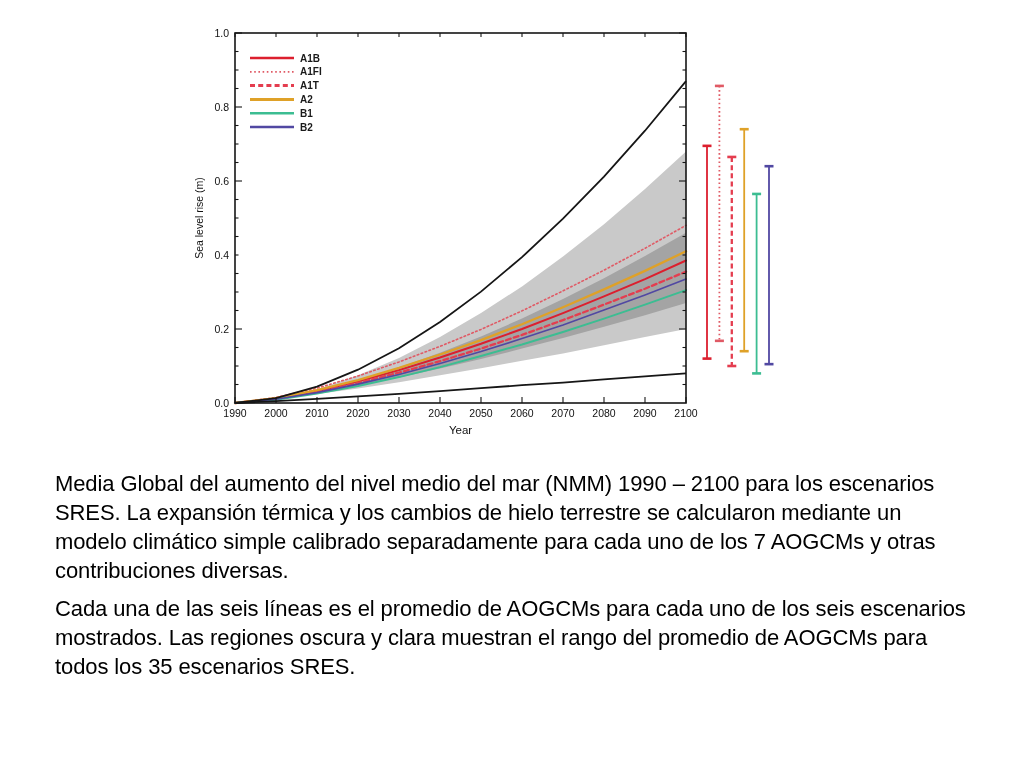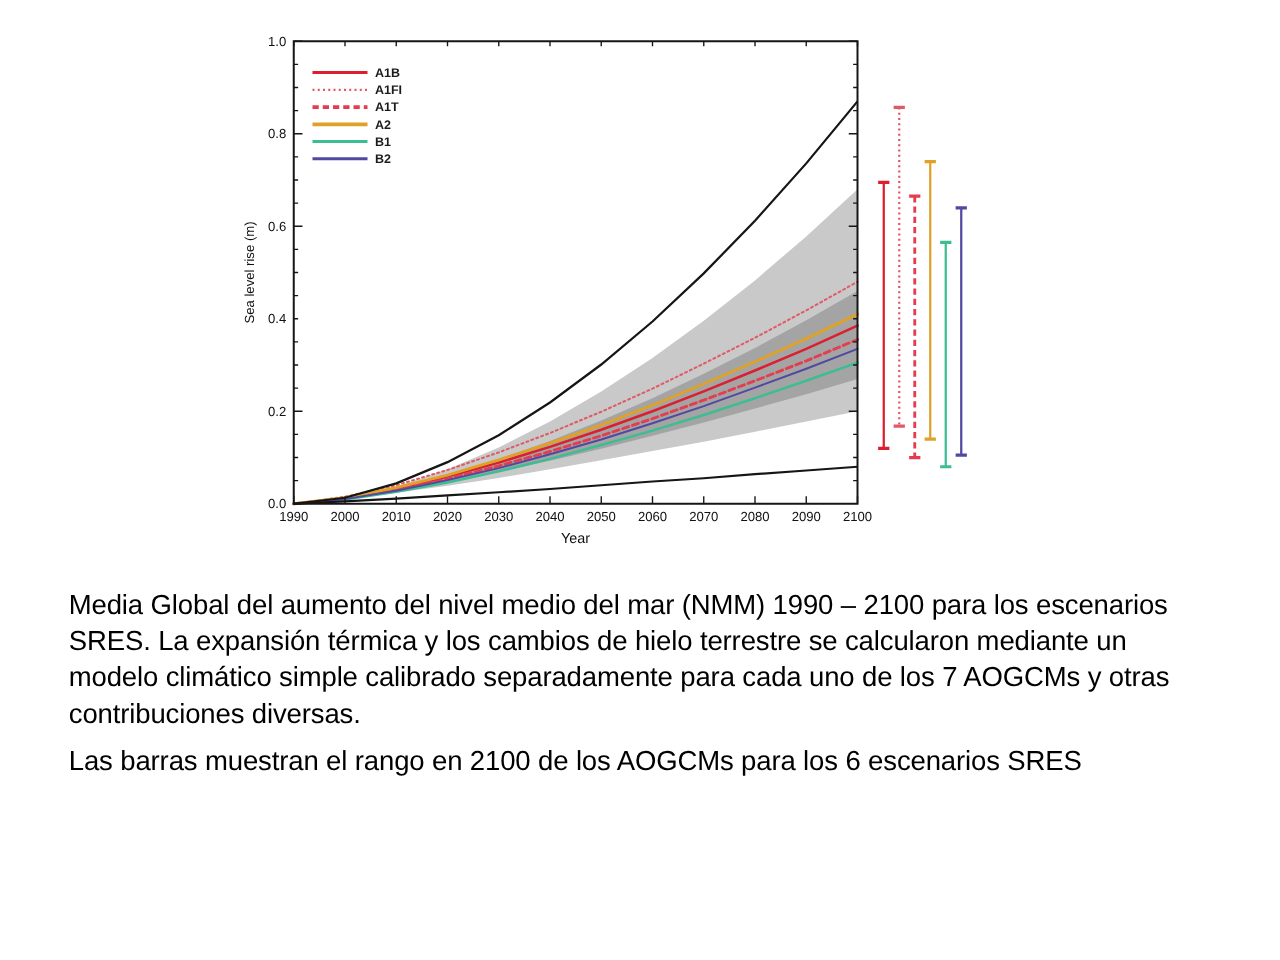--- a/index.html
+++ b/index.html
@@ -153,16 +153,16 @@
           <line x1="562.1" y1="368.4" x2="571.1" y2="368.4" stroke="#3cbd92" stroke-width="2.6"></line>
           <line x1="579" y1="161.2" x2="579" y2="359.15" stroke="#5148a2" stroke-width="1.8"></line>
           <line x1="574.5" y1="161.2" x2="583.5" y2="161.2" stroke="#5148a2" stroke-width="2.6"></line>
           <line x1="574.5" y1="359.15" x2="583.5" y2="359.15" stroke="#5148a2" stroke-width="2.6"></line>
         </g>
       </svg>
   </figure>
 
   <div class="textblock">
     <p>Media Global del aumento del nivel medio del mar (NMM) 1990 – 2100 para los escenarios SRES. La expansión térmica y los cambios de hielo terrestre se calcularon mediante un modelo climático simple calibrado separadamente para cada uno de los 7 AOGCMs y otras contribuciones diversas.</p>
-    <p>Las barras muestran el rango en 2100 de los AOGCMs para los 6 escenarios SRES</p>
+    <p>Cada una de las seis líneas es el promedio de AOGCMs para cada uno de los seis escenarios mostrados. Las regiones oscura y clara muestran el rango del promedio de AOGCMs para todos los 35 escenarios SRES.</p>
   </div>
 
 </div>
 
 </body></html>

